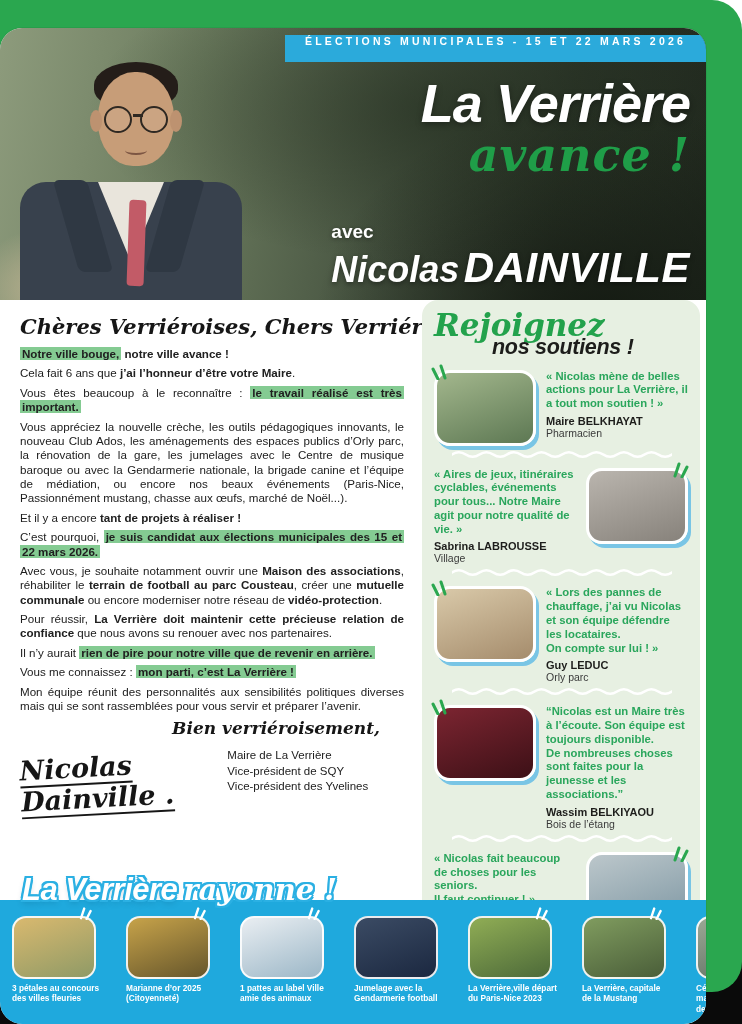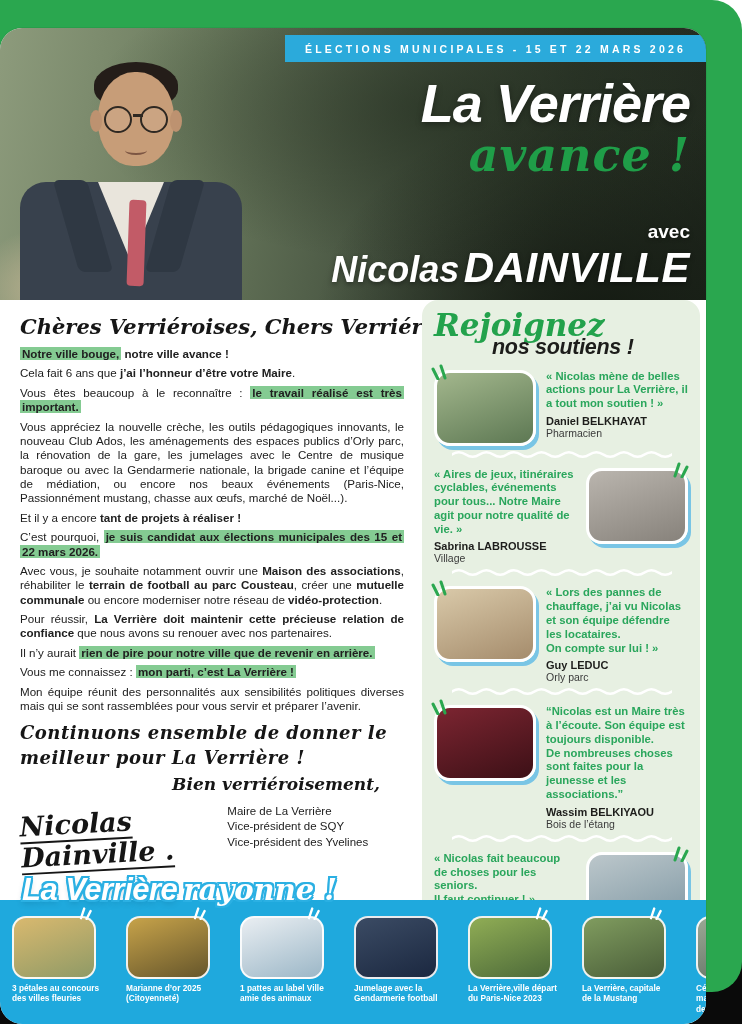--- a/index.html
+++ b/index.html
@@ -13,28 +13,28 @@
 
   
   .hero{position:absolute;left:0;top:0;width:706px;height:272px;overflow:hidden;
     background:
       radial-gradient(120px 90px at 8% 96%, #c3b795 0%, rgba(195,183,149,0) 70%),
       radial-gradient(380px 300px at 85% 110%, #141a12 0%, rgba(20,26,18,0) 75%),
       linear-gradient(100deg,#8d9b7c 0%, #6b7b5e 28%, #475441 55%, #2c3629 78%, #20281e 100%);}
   .hero::after{content:"";position:absolute;left:0;top:0;right:0;bottom:0;
       background:radial-gradient(500px 220px at 62% 30%, rgba(30,40,26,.55), rgba(0,0,0,0) 70%);}
   .banner{position:absolute;right:0;top:7px;width:421px;height:27px;background:#2baadb;
-          display:flex;align-items:center;justify-content:center;z-index:5;}
+          display:flex;align-items:flex-start;justify-content:center;z-index:5;}
   .banner span{color:#fff;font-size:10.5px;font-weight:bold;letter-spacing:3.2px;}
   .title-block{position:absolute;right:16px;top:48px;text-align:right;z-index:4;line-height:1;}
   .title-main{color:#fff;font-style:italic;font-weight:900;font-size:54px;letter-spacing:-1px;
               text-shadow:0 2px 6px rgba(0,0,0,.35);}
   .title-script{color:#1f9e48;font-family:"DejaVu Serif",serif;font-style:italic;font-weight:bold;
                 font-size:46px;margin-top:2px;letter-spacing:1px;}
-  .name-block{position:absolute;right:16px;bottom:10px;text-align:right;z-index:4;line-height:1.05;}
+  .name-block{position:absolute;right:16px;bottom:10px;text-align:left;z-index:4;line-height:1.05;}
   .avec{color:#fff;font-weight:bold;font-size:19px;display:block;margin-bottom:4px;
         text-shadow:0 1px 4px rgba(0,0,0,.4);}
   .name-row{white-space:nowrap;text-shadow:0 2px 5px rgba(0,0,0,.4);}
   .first-name{color:#fff;font-style:italic;font-weight:bold;font-size:36px;}
   .last-name{color:#fff;font-style:italic;font-weight:900;font-size:42px;letter-spacing:.5px;}
 
   
   .portrait{position:absolute;left:6px;bottom:0;width:248px;height:238px;z-index:3;}
   .p-head{position:absolute;left:92px;top:10px;width:76px;height:94px;background:#c79d78;
           border-radius:48% 48% 46% 46%;}
@@ -164,21 +164,20 @@
         <p><span class="seg-plain">Vous êtes beaucoup à le reconnaître : </span><span class="seg-hl">le travail réalisé est très important.</span></p>
         <p><span class="seg-plain">Vous appréciez la nouvelle crèche, les outils pédagogiques innovants, le nouveau Club Ados, les aménagements des espaces publics d’Orly parc, la rénovation de la gare, les jumelages avec le Centre de musique baroque ou avec la Gendarmerie nationale, la brigade canine et l’équipe de médiation, ou encore nos beaux événements (Paris-Nice, Passionnément mustang, chasse aux œufs, marché de Noël...).</span></p>
         <p><span class="seg-plain">Et il y a encore </span><span class="seg-bold">tant de projets à réaliser !</span></p>
         <p><span class="seg-plain">C’est pourquoi, </span><span class="seg-hl">je suis candidat aux élections municipales des 15 et 22 mars 2026.</span></p>
         <p><span class="seg-plain">Avec vous, je souhaite notamment ouvrir une </span><span class="seg-bold">Maison des associations</span><span class="seg-plain">, réhabiliter le </span><span class="seg-bold">terrain de football au parc Cousteau</span><span class="seg-plain">, créer une </span><span class="seg-bold">mutuelle communale</span><span class="seg-plain"> ou encore moderniser notre réseau de </span><span class="seg-bold">vidéo-protection</span><span class="seg-plain">.</span></p>
         <p><span class="seg-plain">Pour réussir, </span><span class="seg-bold">La Verrière doit maintenir cette précieuse relation de confiance</span><span class="seg-plain"> que nous avons su renouer avec nos partenaires.</span></p>
         <p><span class="seg-plain">Il n’y aurait </span><span class="seg-hl">rien de pire pour notre ville que de revenir en arrière.</span></p>
         <p><span class="seg-plain">Vous me connaissez : </span><span class="seg-hl">mon parti, c’est La Verrière !</span></p>
         <p><span class="seg-plain">Mon équipe réunit des personnalités aux sensibilités politiques diverses mais qui se sont rassemblées pour vous servir et préparer l’avenir.</span></p>
       </div>
-    <div class="closing-hand hand">Continuons ensemble de donner le meilleur pour La Verrière !</div>
     <div class="signoff hand">Bien verriéroisement,</div>
     <div class="sign-row">
       <div class="signature hand">Nicolas Dainville .</div>
       <div class="titles">
         <div>Maire de La Verrière</div>
         <div>Vice-président de SQY</div>
         <div>Vice-président des Yvelines</div>
       </div>
     </div>
   </div>
@@ -191,21 +190,21 @@
     <div>
         <div class="t-item">
     <span class="accent">
       <svg viewBox="0 0 20 17" width="20" height="17">
               <path d="M5 15 L9 3 M12 16 L17 6" stroke="currentColor" stroke-width="3" stroke-linecap="round" fill="none"></path>
             </svg>
     </span>
     <div class="t-photo" style="background: linear-gradient(160deg, rgb(163, 183, 141), rgb(93, 120, 83));"></div>
     <div class="t-body">
       <p class="t-quote">« Nicolas mène de belles actions pour La Verrière, il a tout mon soutien ! »</p>
-      <p class="t-name">Daniel BELKHAYAT</p>
+      <p class="t-name">Maire BELKHAYAT</p>
       <p class="t-role">Pharmacien</p>
     </div>
     <svg class="wave" viewBox="0 0 240 10" preserveAspectRatio="none">
       <path d="M0 5 Q7.5 0 15 5 T30 5 T45 5 T60 5 T75 5 T90 5 T105 5 T120 5 T135 5 T150 5 T165 5 T180 5 T195 5 T210 5 T225 5 T240 5" fill="none" stroke="#ffffff" stroke-width="3" stroke-linecap="round"></path>
     </svg>
   </div>
         <div class="t-item photo-right">
     <span class="accent">
       <svg viewBox="0 0 20 17" width="20" height="17">
               <path d="M5 15 L9 3 M12 16 L17 6" stroke="currentColor" stroke-width="3" stroke-linecap="round" fill="none"></path>

